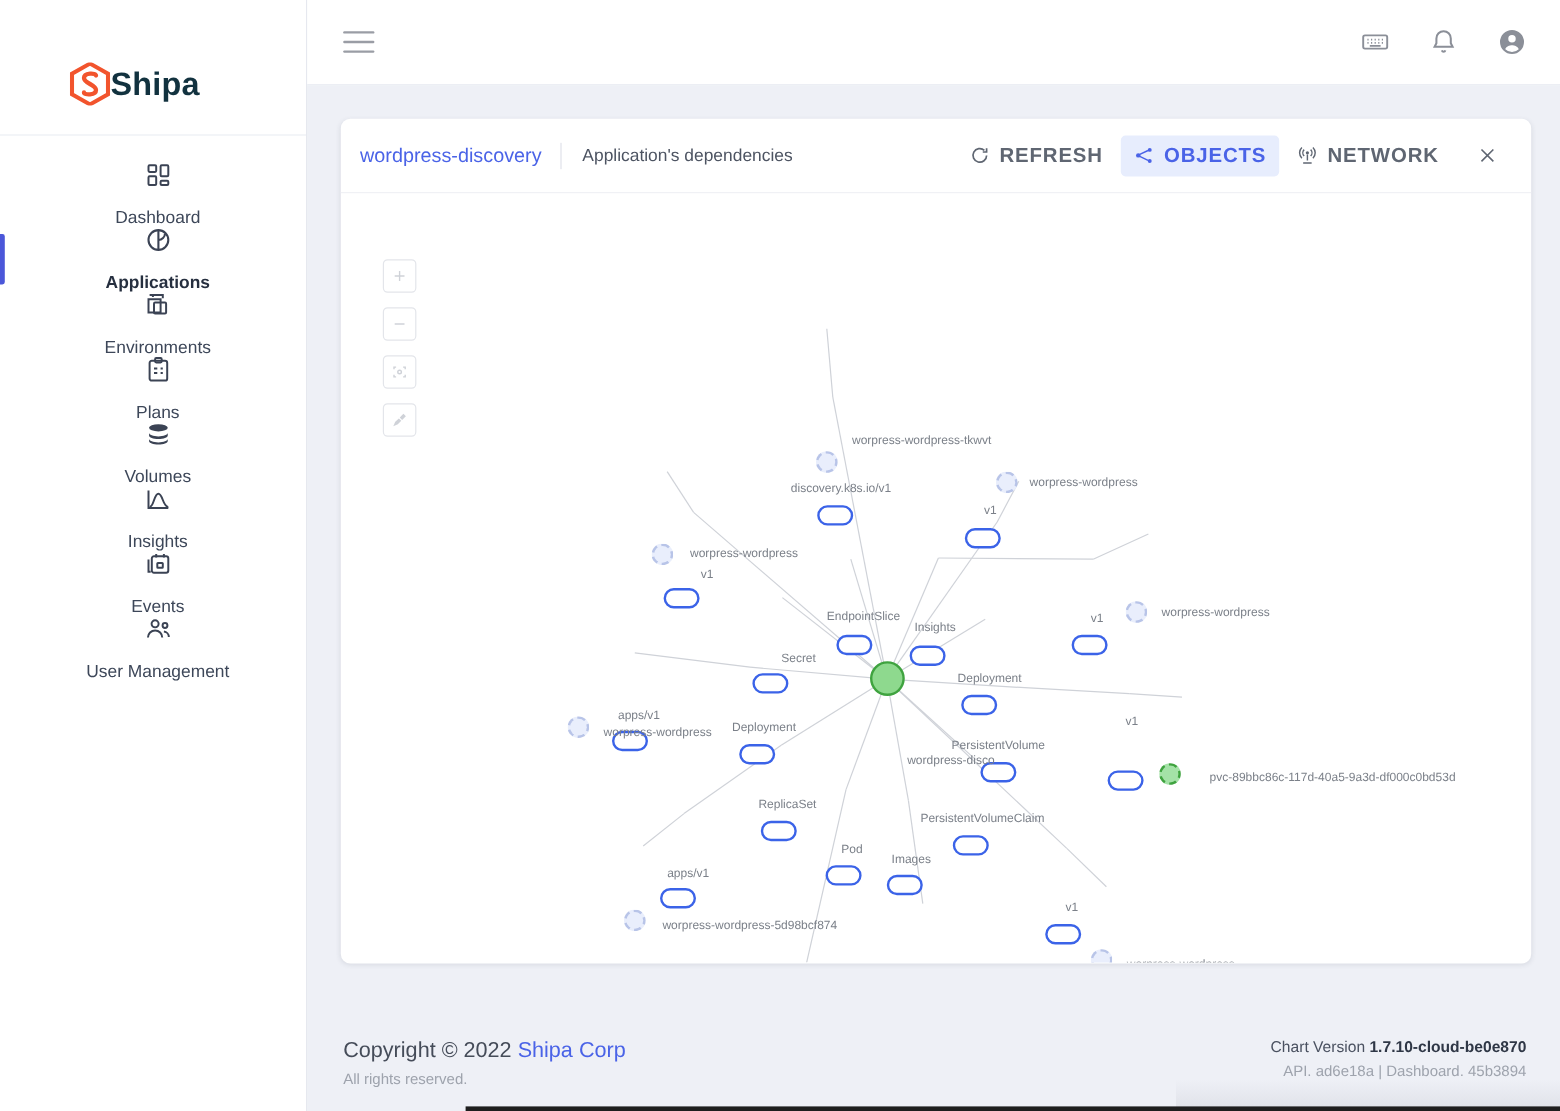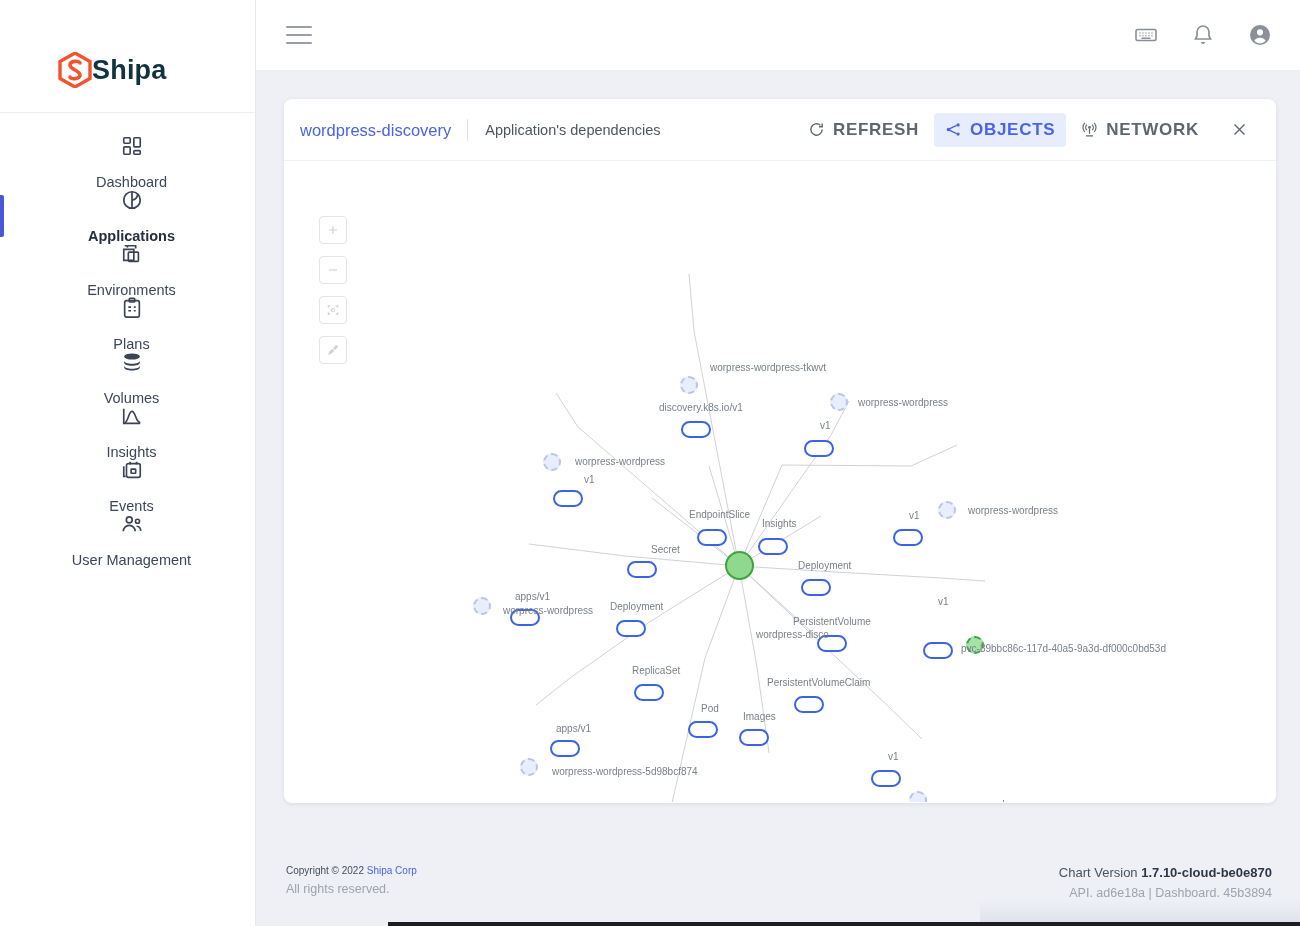--- a/index.html
+++ b/index.html
@@ -114,21 +114,21 @@
   .dot.green { background: #a4e2a7; border: 2px dashed #3fa33f; }
   .dot.center {
     width: 29px; height: 29px; background: #8ed98e; border: 2.5px solid #3fa33f;
   }
 
   
   .footer {
     position: absolute; left: 256px; top: 831px; width: 1044px; height: 95px;
     padding: 34px 28px 0 30px; display: flex; justify-content: space-between;
   }
-  .f-left-1 { font-size: 10px; color: #454c59; }
+  .f-left-1 { font-size: 18px; color: #454c59; }
   .f-left-1 a { color: #4a63e7; text-decoration: none; }
   .f-left-2 { font-size: 12.5px; color: #9ea3ad; margin-top: 6px; }
   .f-right { text-align: right; }
   .f-right-1 { font-size: 13px; color: #4a5160; }
   .f-right-1 b { font-weight: 700; color: #2f3746; }
   .f-right-2 { font-size: 12.5px; color: #9ea3ad; margin-top: 6px; }
   .bottom-shade {
     position: absolute; left: 980px; top: 900px; width: 320px; height: 26px;
     background: linear-gradient(180deg, rgba(255,255,255,0) 0%, rgba(210,212,220,.55) 100%);
   }
@@ -414,21 +414,21 @@
         <div class="nlabel big" style="left:625px;top:349px">v1</div>
         <div class="nlabel big" style="left:684px;top:344px">worpress-wordpress</div>
         <div class="nlabel big" style="left:367px;top:383px">Secret</div>
         <div class="nlabel big" style="left:514px;top:399px">Deployment</div>
         <div class="nlabel big" style="left:231px;top:430px">apps/v1</div>
         <div class="nlabel big" style="left:219px;top:444px">worpress-wordpress</div>
         <div class="nlabel big" style="left:326px;top:440px">Deployment</div>
         <div class="nlabel big" style="left:509px;top:455px">PersistentVolume</div>
         <div class="nlabel big" style="left:472px;top:468px">wordpress-disco</div>
         <div class="nlabel big" style="left:654px;top:435px">v1</div>
-        <div class="nlabel big" style="left:677px;top:482px">pvc-89bbc86c-117d-40a5-9a3d-df000c0bd53d</div>
+        <div class="nlabel big" style="left:724px;top:482px">pvc-89bbc86c-117d-40a5-9a3d-df000c0bd53d</div>
         <div class="nlabel big" style="left:348px;top:504px">ReplicaSet</div>
         <div class="nlabel big" style="left:483px;top:516px">PersistentVolumeClaim</div>
         <div class="nlabel big" style="left:417px;top:542px">Pod</div>
         <div class="nlabel big" style="left:459px;top:550px">Images</div>
         <div class="nlabel big" style="left:272px;top:562px">apps/v1</div>
         <div class="nlabel big" style="left:604px;top:590px">v1</div>
         <div class="nlabel big" style="left:268px;top:605px">worpress-wordpress-5d98bcf874</div>
         <div class="nlabel big" style="left:655px;top:638px">worpress-wordpress</div>
 
       </div>

